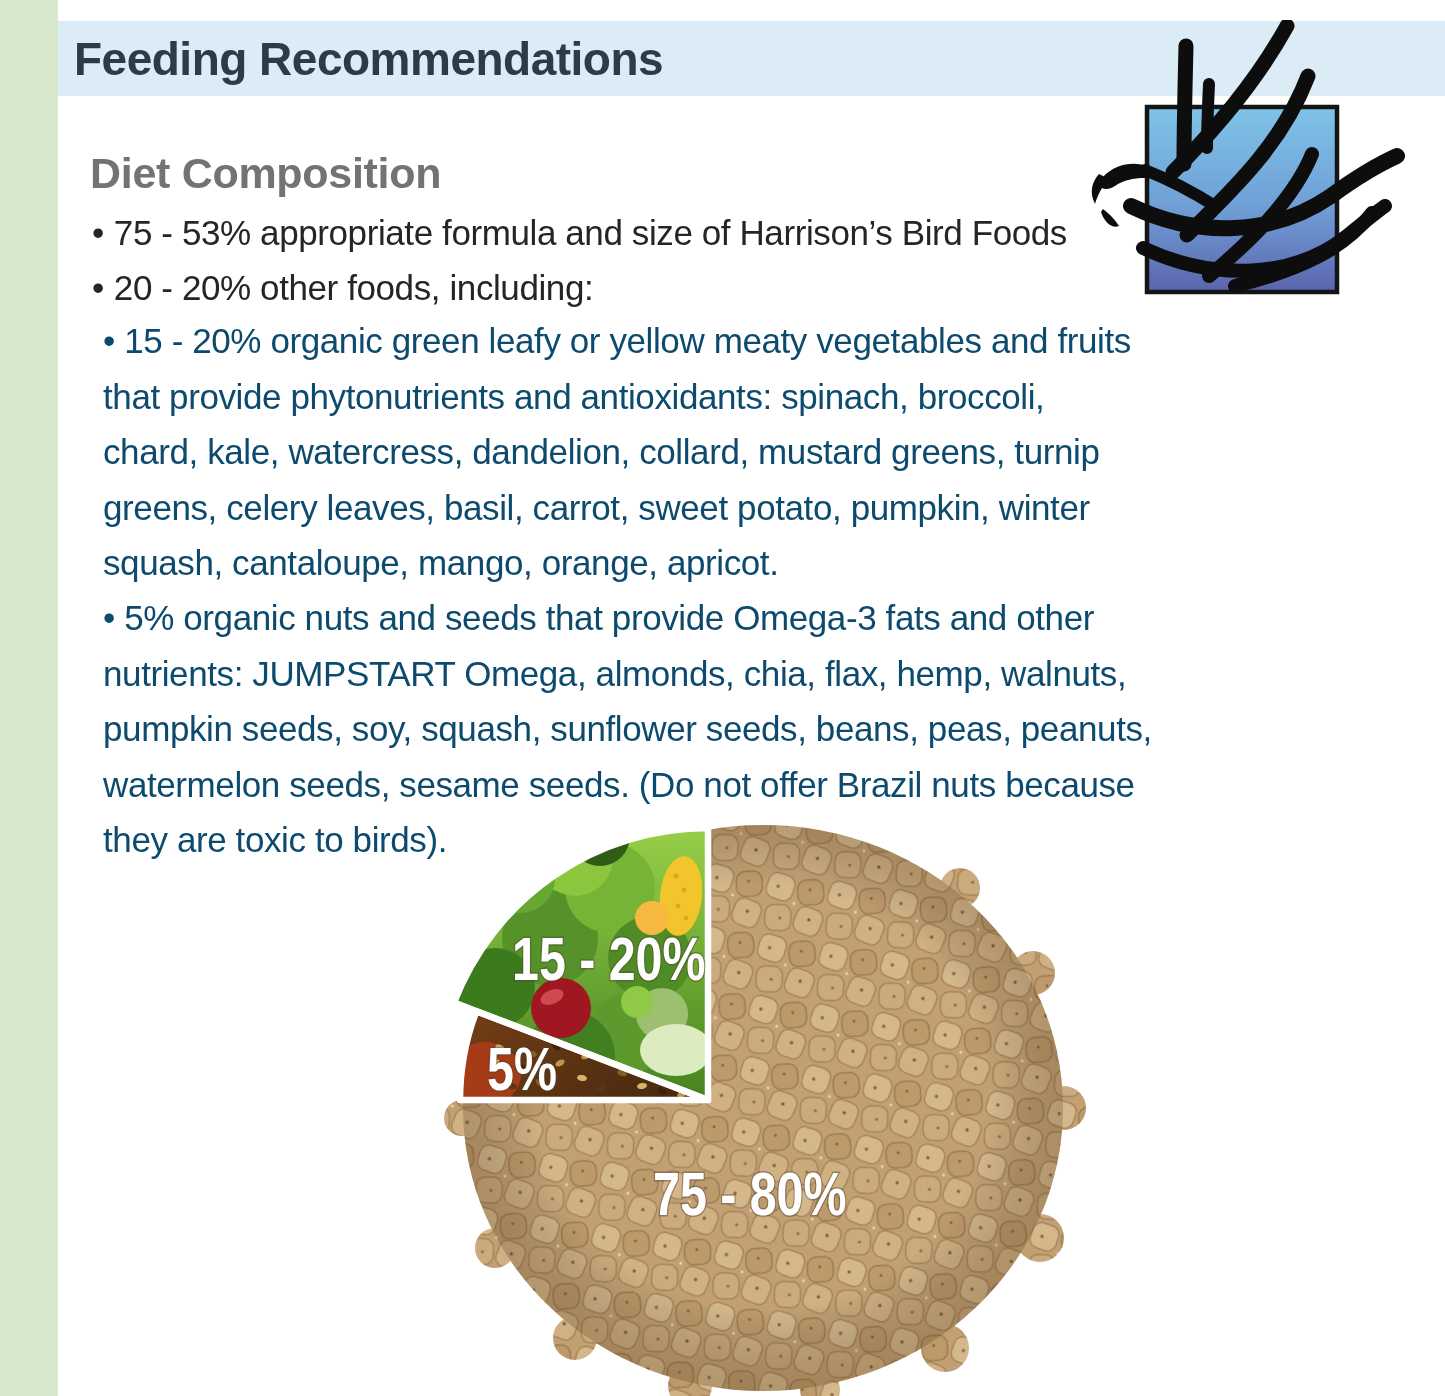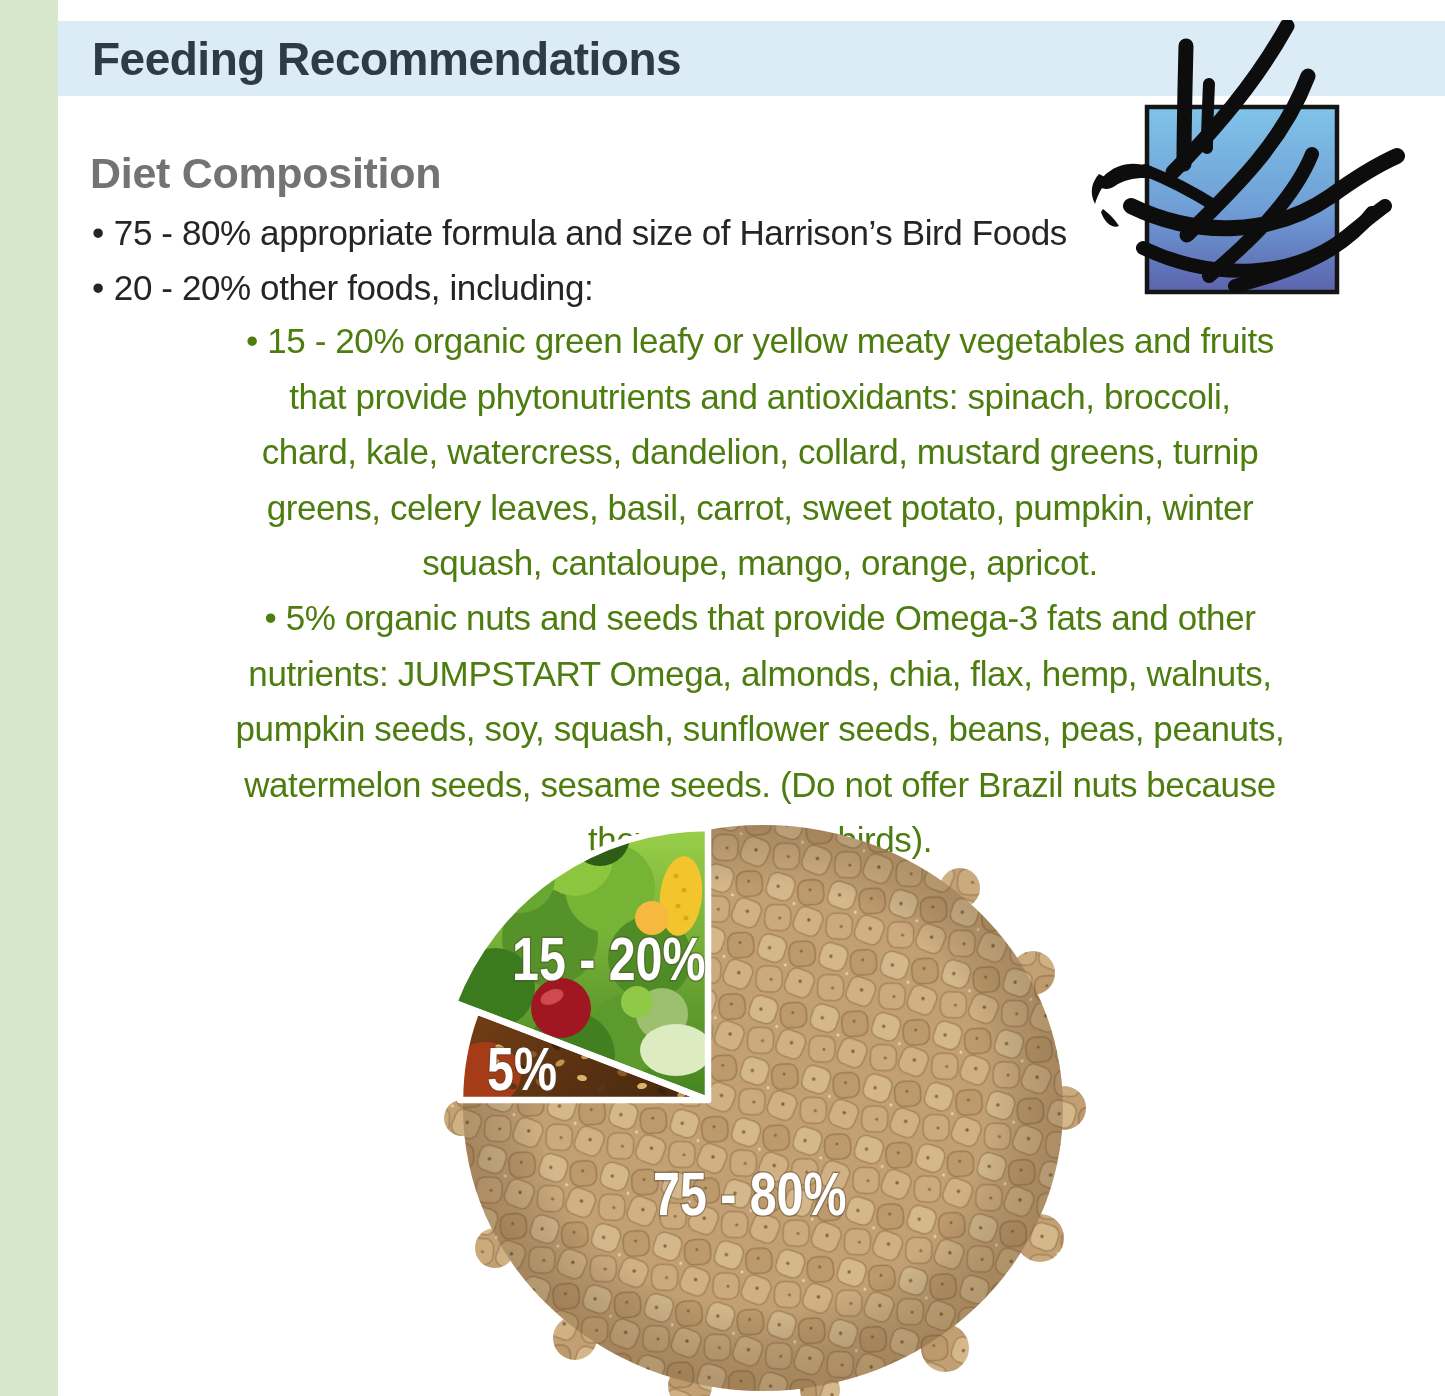--- a/index.html
+++ b/index.html
@@ -12,40 +12,40 @@
   .accent-strip{
     position:absolute;left:0;top:0;width:58px;height:1396px;
     background:#d6e7cb;
   }
   .header-band{
     position:absolute;left:58px;top:21px;right:0;height:75px;
     background:#dcecf7;
     display:flex;align-items:center;
   }
   .page-title{
-    padding-left:34px;
+    padding-left:16px;
     font-size:46px;font-weight:bold;color:#2c3b46;
     letter-spacing:-0.5px;
   }
   .section-heading{
     position:absolute;left:90px;top:146px;
     font-size:43px;font-weight:bold;color:#737373;
     letter-spacing:-0.3px;line-height:55px;
   }
   .bullet-line{
     position:absolute;left:92px;
     display:flex;align-items:baseline;
     font-size:35px;color:#272423;line-height:55px;
     letter-spacing:-0.4px;white-space:nowrap;
   }
   .bullet-line .marker{margin-right:10px;}
   .sub-paragraph{
-    position:absolute;left:120px;width:1280px;
-    font-size:35px;color:#4d7c0f;line-height:55.5px;
-    letter-spacing:-0.4px;white-space:pre-line;text-align:center;
+    position:absolute;left:103px;width:1280px;
+    font-size:35px;color:#0c4a6e;line-height:55.5px;
+    letter-spacing:-0.4px;white-space:pre-line;
   }
   #bullet-1{top:205px;}
   #bullet-2{top:260px;}
   #subpar-1{top:313px;}
   #subpar-2{top:590px;}
   .logo-box{position:absolute;left:1085px;top:20px;width:320px;height:290px;}
   .pie-figure{position:absolute;left:400px;top:818px;width:690px;height:578px;}
   svg text.pct{
     font-family:"Liberation Sans",sans-serif;
     font-weight:bold;fill:#ffffff;
@@ -85,21 +85,21 @@
     <path d="M 18 157 C 32 142 54 140 72 150 C 78 154 84 158 88 163 C 68 156 44 156 30 166 C 24 170 18 170 14 166 Z"></path>
     <path d="M 14 154 C 7 162 4 172 10 184 C 13 174 18 165 24 159 Z"></path>
     <path d="M 16 192 C 19 202 27 209 34 206 C 29 198 23 193 18 189 Z"></path>
   </g>
 </svg>
 
 <div class="section-heading">Diet Composition</div>
 
 <div class="bullet-line" id="bullet-1">
   <span class="marker">•</span>
-  <span>75 - 80% appropriate formula and size of Harrison’s Bird Foods</span>
+  <span>75 - 53% appropriate formula and size of Harrison’s Bird Foods</span>
 </div>
 <div class="bullet-line" id="bullet-2">
   <span class="marker">•</span>
   <span>20 - 20% other foods, including:</span>
 </div>
 
 <div class="sub-paragraph" id="subpar-1">• 15 - 20% organic green leafy or yellow meaty vegetables and fruits
 that provide phytonutrients and antioxidants: spinach, broccoli,
 chard, kale, watercress, dandelion, collard, mustard greens, turnip
 greens, celery leaves, basil, carrot, sweet potato, pumpkin, winter

